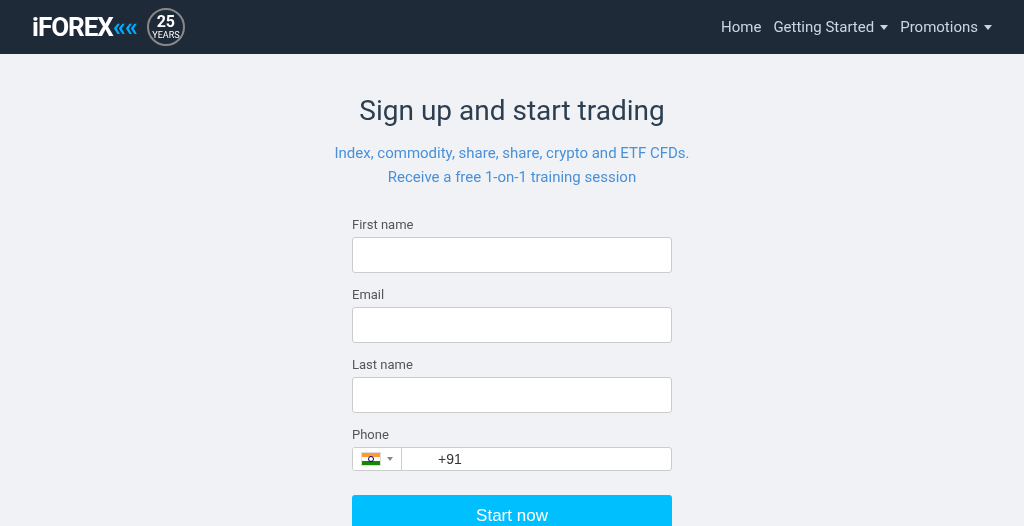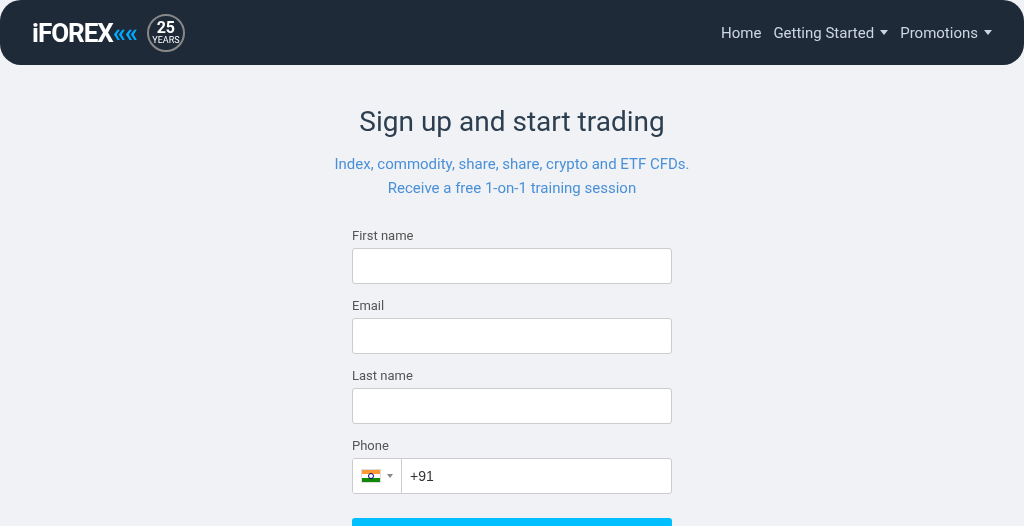--- a/index.html
+++ b/index.html
@@ -10,26 +10,25 @@
 
     body {
       font-family: -apple-system, BlinkMacSystemFont, 'Segoe UI', Roboto, Arial, sans-serif;
       background-color: #f0f2f5;
       min-height: 526px;
     }
 
     
     .header {
       background-color: #1e2a38;
-      height: 65px;
+      height: 54px;
       display: flex;
       align-items: center;
       justify-content: space-between;
       padding: 0 32px;
-      border-radius: 21px;
     }
 
     .logo-area {
       display: flex;
       align-items: center;
       gap: 10px;
     }
 
     .logo-text {
       color: white;
@@ -141,25 +140,26 @@
       padding: 0 10px;
       font-size: 14px;
       background: white;
       outline: none;
       color: #333;
     }
 
     .phone-group {
       display: flex;
       align-items: center;
-      height: 36px;
+      height: 24px;
       border: 1px solid #ccc;
       border-radius: 3px;
       background: white;
       overflow: hidden;
+      gap: 28px;
     }
 
     .phone-flag-selector {
       display: flex;
       align-items: center;
       padding: 0 8px;
       border-right: 1px solid #ccc;
       height: 100%;
       cursor: pointer;
       gap: 4px;

